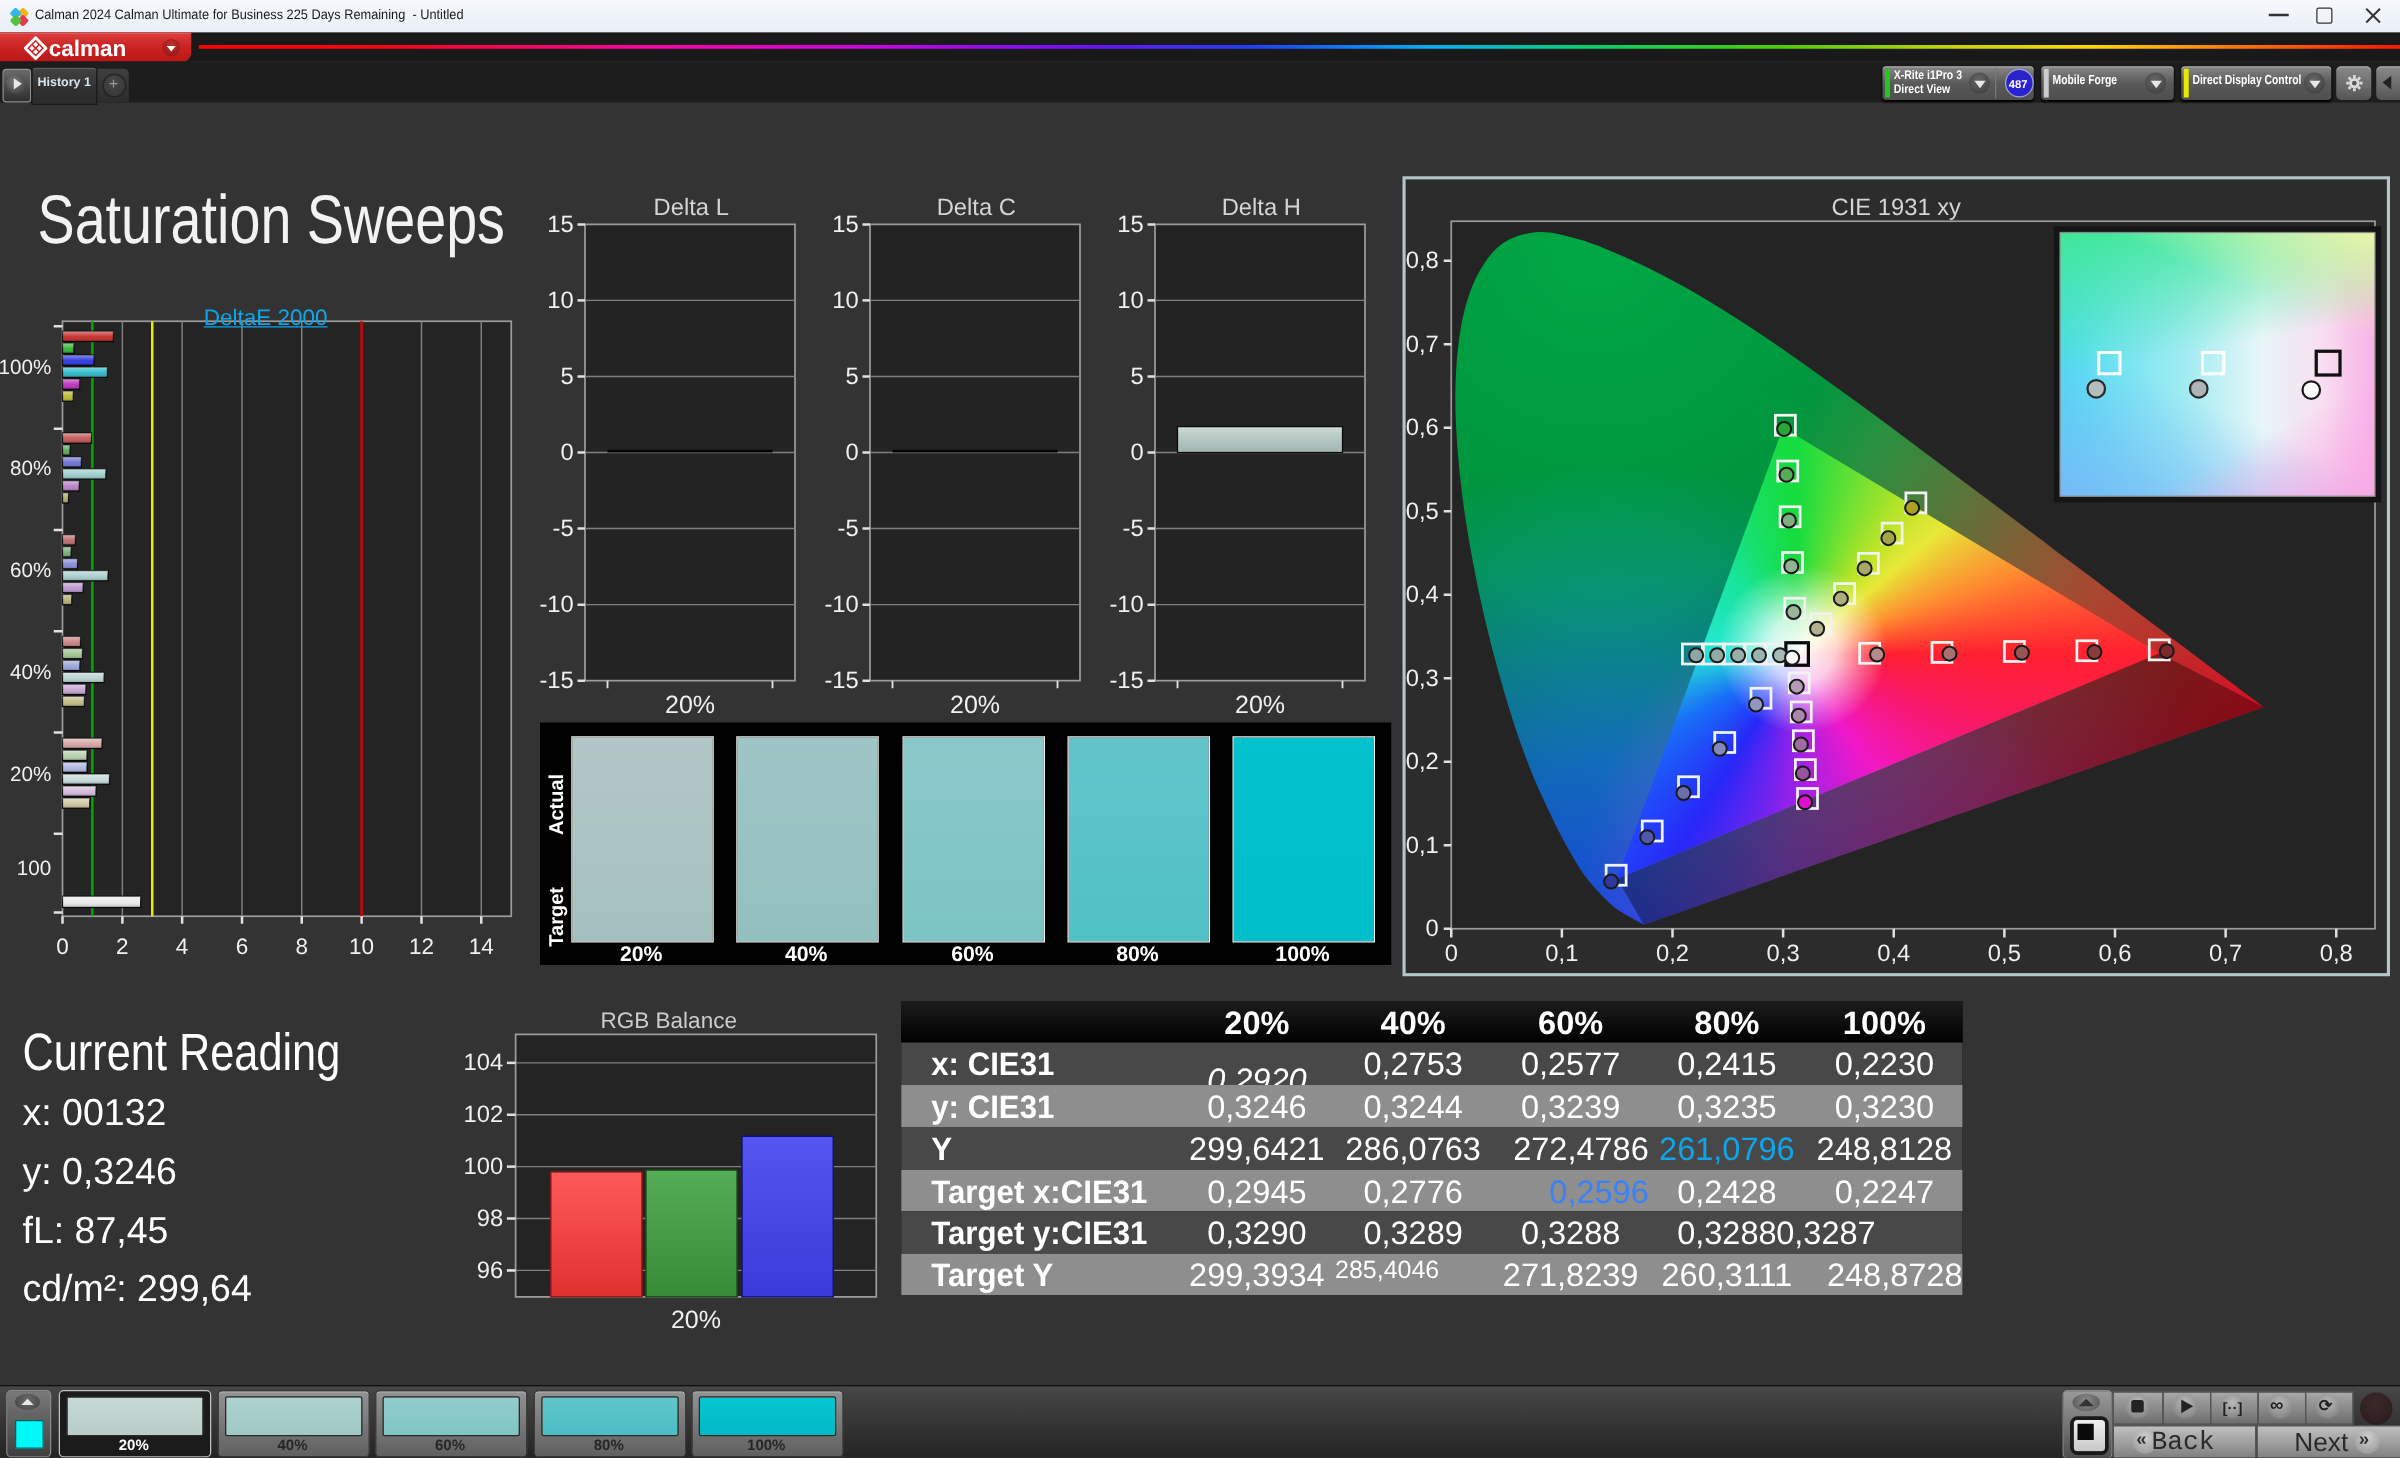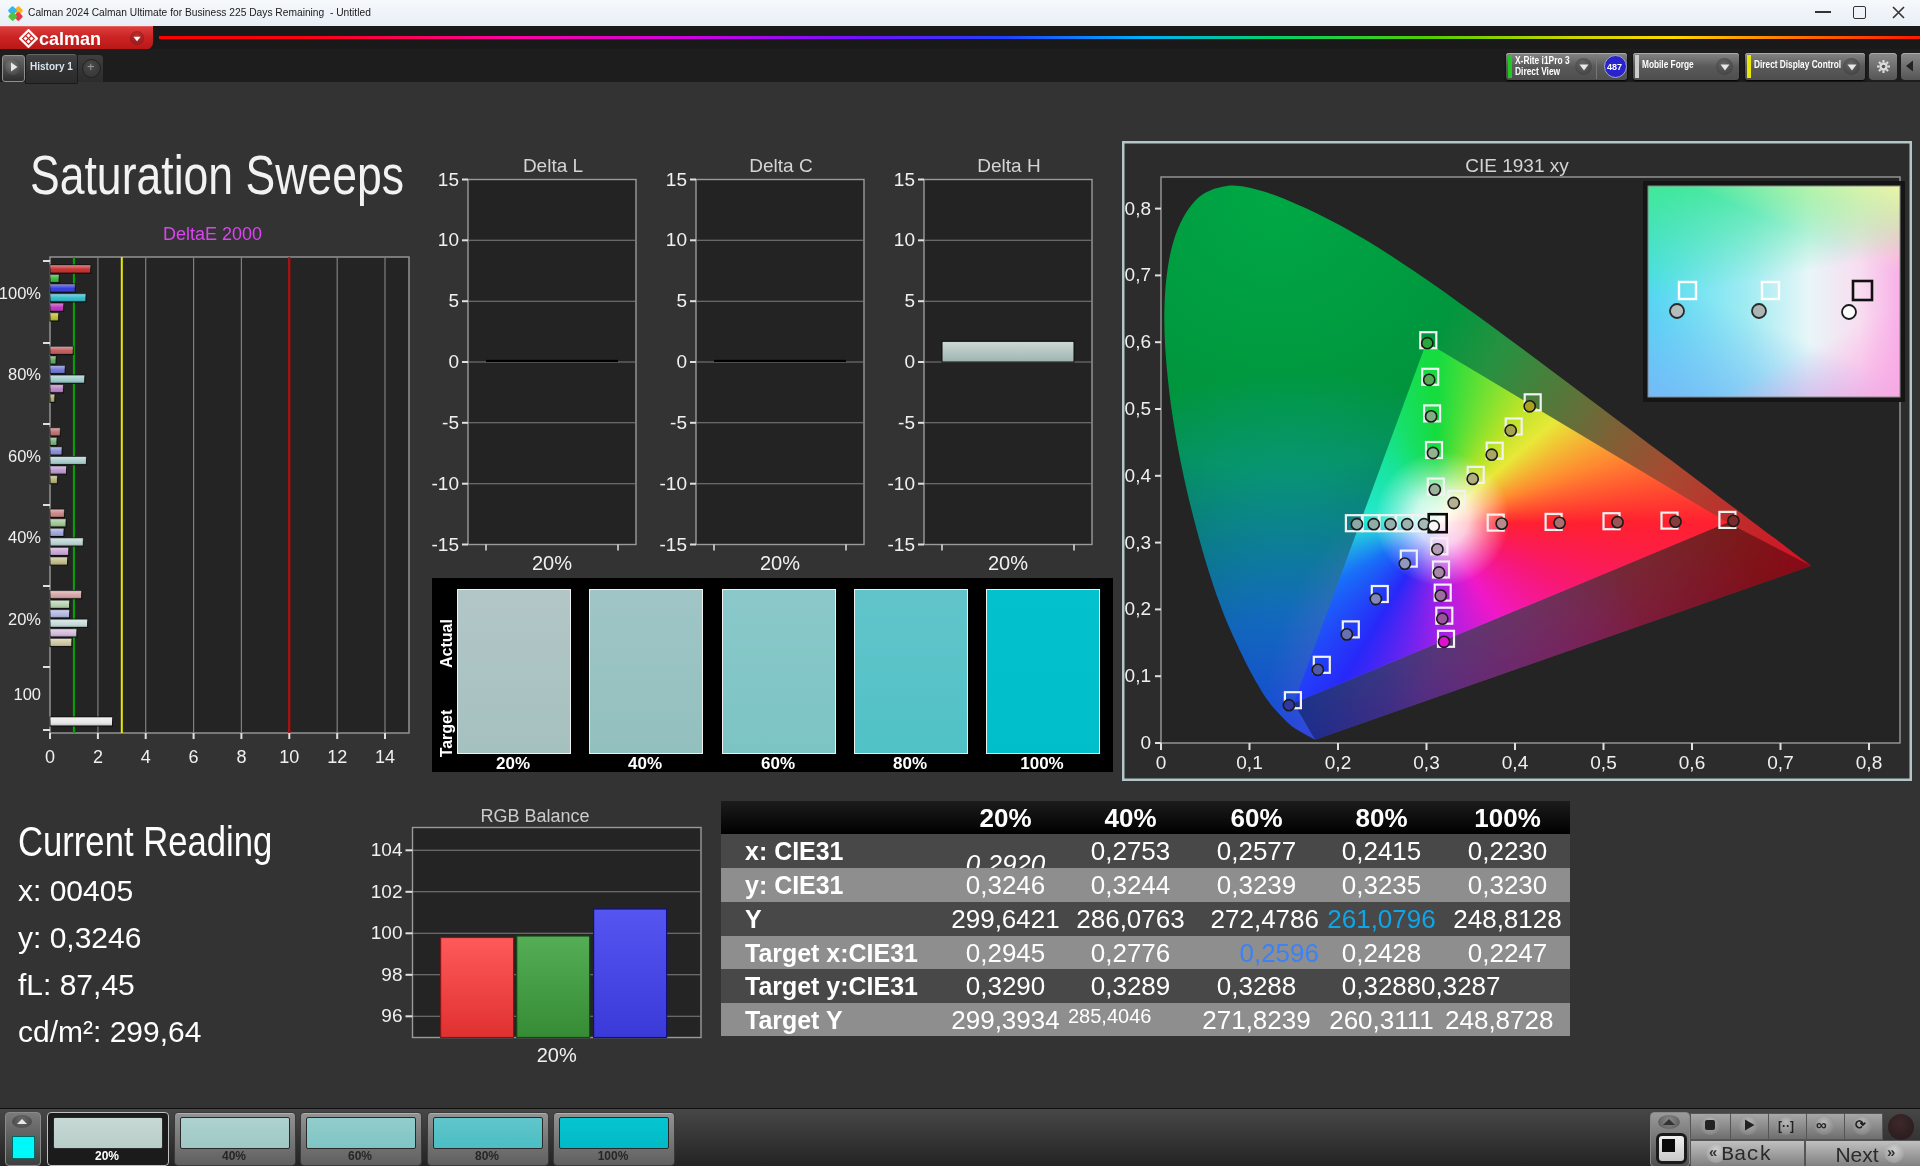--- a/index.html
+++ b/index.html
@@ -87,21 +87,21 @@
       </g>
     </g>
 <circle cx="9" cy="9" r="2.2" fill="#555"></circle>
   </svg>
 <div class="abs" style="left:1901px;top:53px;width:19px;height:27px;background:linear-gradient(#8a8a8a,#555);border-radius:4px 0 0 4px;box-shadow:inset 0 1px 0 #aaa;"></div>
 <svg class="abs" style="left:1905px;top:60px" width="9" height="12" viewBox="0 0 9 12">
     <path d="M8 0.5 L1 6 L8 11.5 Z" fill="#222"></path>
   </svg>
 <div class="t" style="left:30px;top:143px;font-size:55px;color:#f2f2f2;transform:scaleX(0.81);transform-origin:0 0;">Saturation Sweeps</div>
 <div class="t" style="left:18px;top:818px;font-size:42px;color:#fff;transform:scaleX(0.825);transform-origin:0 0;">Current Reading</div>
-<div class="t" style="left:18px;top:874px;font-size:30px;color:#fff;">x: 00405</div>
+<div class="t" style="left:18px;top:874px;font-size:30px;color:#fff;">x: 00132</div>
 <div class="t" style="left:18px;top:921px;font-size:30px;color:#fff;">y: 0,3246</div>
 <div class="t" style="left:18px;top:968px;font-size:30px;color:#fff;">fL: 87,45</div>
 <div class="t" style="left:18px;top:1015px;font-size:30px;color:#fff;">cd/m²: 299,64</div>
 <svg style="position:absolute;left:0px;top:234px;" width="440" height="546" viewBox="0 0 440 546">
     <defs>
       <linearGradient id="shine" x1="0" y1="0" x2="0" y2="1">
         <stop offset="0" stop-color="#fff" stop-opacity="0.45"></stop>
         <stop offset="0.55" stop-color="#fff" stop-opacity="0.05"></stop>
         <stop offset="1" stop-color="#000" stop-opacity="0.25"></stop>
       </linearGradient>
@@ -202,21 +202,21 @@
     <text x="193.6" y="529" font-size="18" fill="#f0f0f0" text-anchor="middle">6</text>
     <line x1="241.4" y1="499" x2="241.4" y2="505" stroke="#e0e0e0" stroke-width="2"></line>
     <text x="241.4" y="529" font-size="18" fill="#f0f0f0" text-anchor="middle">8</text>
     <line x1="289.3" y1="499" x2="289.3" y2="505" stroke="#e0e0e0" stroke-width="2"></line>
     <text x="289.3" y="529" font-size="18" fill="#f0f0f0" text-anchor="middle">10</text>
     <line x1="337.2" y1="499" x2="337.2" y2="505" stroke="#e0e0e0" stroke-width="2"></line>
     <text x="337.2" y="529" font-size="18" fill="#f0f0f0" text-anchor="middle">12</text>
     <line x1="385.0" y1="499" x2="385.0" y2="505" stroke="#e0e0e0" stroke-width="2"></line>
     <text x="385.0" y="529" font-size="18" fill="#f0f0f0" text-anchor="middle">14</text>
   </svg>
-<div class="t" style="left:163px;top:224px;font-size:18px;color:#d946ef;">DeltaE 2000</div>
+<div class="t" style="left:163px;top:244px;font-size:18px;color:#0ea5e9;text-decoration:underline;">DeltaE 2000</div>
 <svg style="position:absolute;left:420px;top:152px;" width="240" height="430" viewBox="0 0 240 430">
     <rect x="48" y="27.5" width="168" height="365" fill="#232323" stroke="#9a9a9a" stroke-width="1.4"></rect>
     <line x1="48" y1="88.3" x2="216" y2="88.3" stroke="#7f7f7f" stroke-width="1.1"></line>
     <line x1="48" y1="149.2" x2="216" y2="149.2" stroke="#7f7f7f" stroke-width="1.1"></line>
     <line x1="48" y1="210.0" x2="216" y2="210.0" stroke="#7f7f7f" stroke-width="1.1"></line>
     <line x1="48" y1="270.8" x2="216" y2="270.8" stroke="#7f7f7f" stroke-width="1.1"></line>
     <line x1="48" y1="331.7" x2="216" y2="331.7" stroke="#7f7f7f" stroke-width="1.1"></line>
     <line x1="42" y1="27.5" x2="48" y2="27.5" stroke="#e0e0e0" stroke-width="2"></line>
     <text x="39" y="33.5" font-size="19" fill="#f0f0f0" text-anchor="end">15</text>
     <line x1="42" y1="88.3" x2="48" y2="88.3" stroke="#e0e0e0" stroke-width="2"></line>
@@ -569,21 +569,21 @@
     <div class="abs" style="left:347px;top:170px;width:125px;text-align:center;font-size:26px;color:#fff;">0,3289</div>
     <div class="abs" style="left:473px;top:170px;width:125px;text-align:center;font-size:26px;color:#fff;">0,3288</div>
     <div class="abs" style="left:598px;top:170px;width:125px;text-align:center;font-size:26px;color:#fff;">0,3288</div>
     <div class="abs" style="left:700px;top:170px;width:125px;text-align:left;font-size:26px;color:#fff;">0,3287</div>
     <div class="abs" style="left:0;top:202px;width:849px;height:33px;background:#8e8e8e;"></div>
     <div class="t" style="left:24px;top:204px;font-size:26px;font-weight:bold;color:#fff;transform:scaleX(0.96);transform-origin:0 0;">Target Y</div>
     <div class="abs" style="left:222px;top:204px;width:125px;text-align:center;font-size:26px;color:#fff;">299,3934</div>
     <div class="abs" style="left:347px;top:204px;width:125px;text-align:left;font-size:20px;color:#fff;">285,4046</div>
     <div class="abs" style="left:473px;top:204px;width:125px;text-align:center;font-size:26px;color:#fff;">271,8239</div>
     <div class="abs" style="left:598px;top:204px;width:125px;text-align:center;font-size:26px;color:#fff;">260,3111</div>
-    <div class="abs" style="left:724px;top:204px;width:125px;text-align:left;font-size:26px;color:#fff;">248,8728</div>
+    <div class="abs" style="left:724px;top:204px;width:125px;text-align:right;font-size:26px;color:#fff;">248,8728</div>
   </div>
 <div class="abs" style="left:0;top:1108px;width:1920px;height:58px;background:linear-gradient(#474747,#232323);border-top:1px solid #111;"></div>
 <div class="abs" style="left:5px;top:1112px;width:34px;height:52px;background:linear-gradient(#7a7a7a,#3f3f3f);border:1px solid #8a8a8a;border-radius:4px;"></div>
 <div class="abs" style="left:12px;top:1115px;width:20px;height:13px;border-radius:50%;background:radial-gradient(circle at 50% 40%,#6a6a6a,#444);"></div>
 <svg class="abs" style="left:16px;top:1118px" width="12" height="7" viewBox="0 0 12 7">
     <path d="M1 6 L6 1 L11 6 Z" fill="#e8e8e8"></path>
   </svg>
 <div class="abs" style="left:12px;top:1136px;width:21px;height:21px;background:#00f8f8;border:1px solid #066;"></div>
 <div class="abs" style="left:47px;top:1112px;width:120px;height:52px;background:#1b1b1b;border:1.5px solid #c0c0c0;border-radius:4px;"></div>
 <div class="abs" style="left:53px;top:1117px;width:108px;height:30px;background:linear-gradient(#c6d9d5,#b8ccc8);border:1px solid #2a2a2a;border-radius:2px;"></div>

